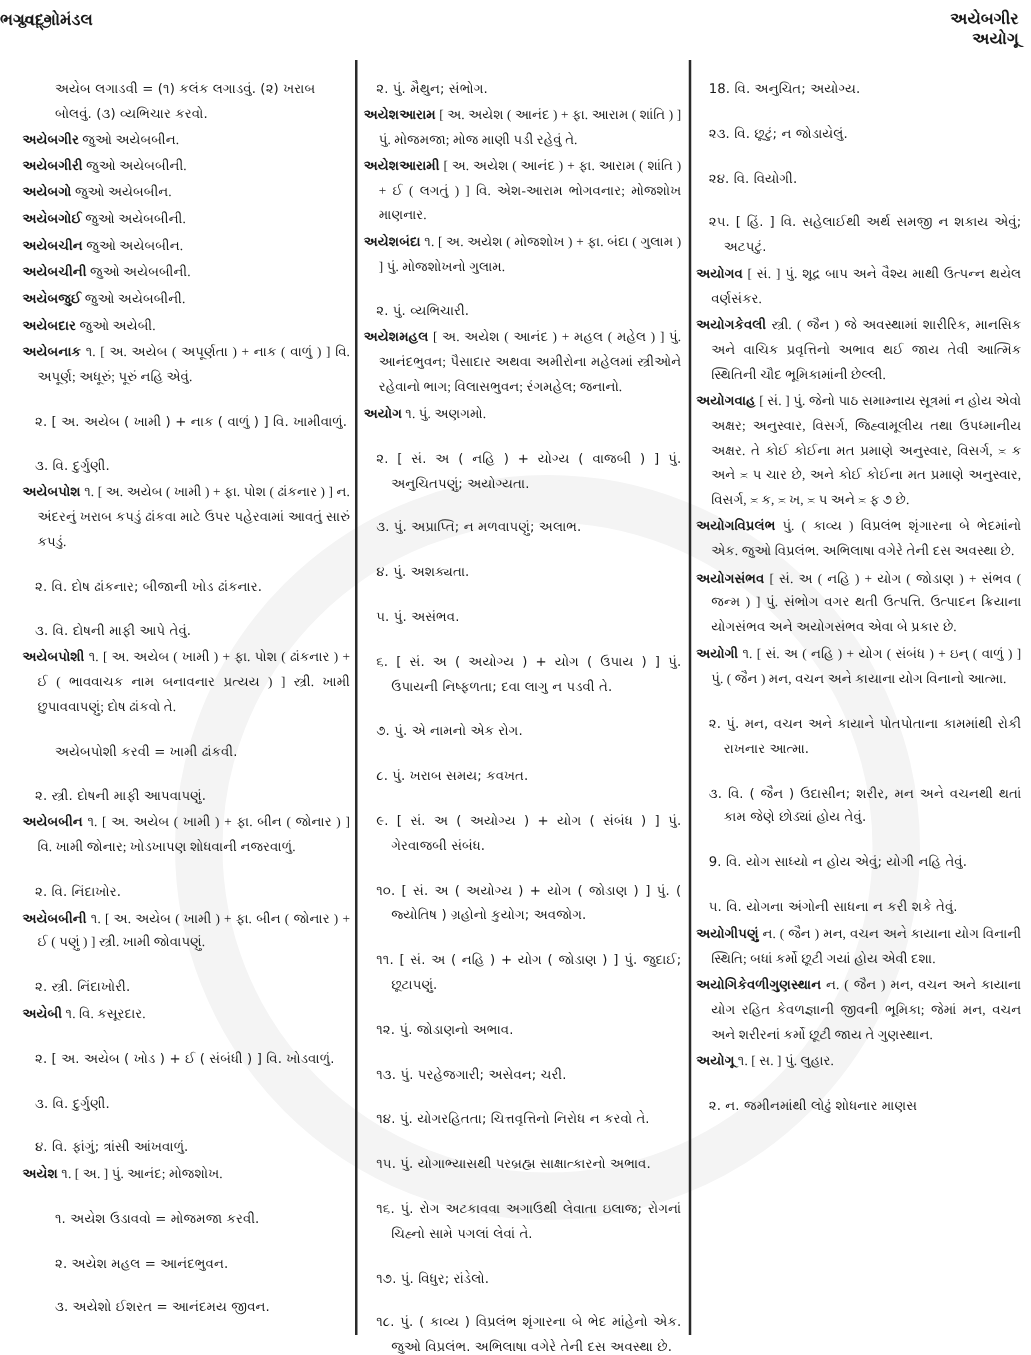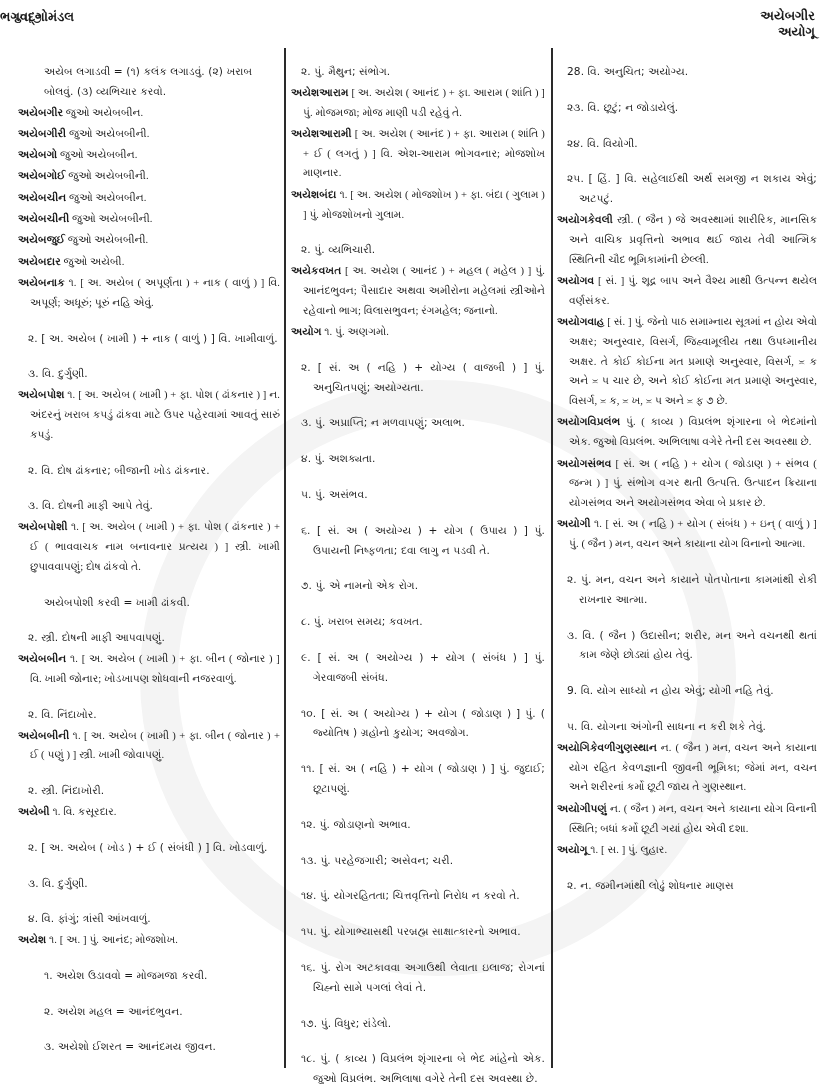--- a/index.html
+++ b/index.html
@@ -74,21 +74,21 @@
       <div class="idiom"><span>૧. અયેશ ઉડાવવો = મોજમજા કરવી.</span></div>
       <div class="idiom"><span>૨. અયેશ મહલ = આનંદભુવન.</span></div>
       <div class="idiom"><span>૩. અયેશો ઈશરત = આનંદમય જીવન.</span></div>
     </div>
   <div class="col col-2">
       <div class="sub"><span>૨. પું. મૈથુન; સંભોગ.</span></div>
       <div class="entry"><span class="hw">અયેશઆરામ</span><span> [ અ. અયેશ ( આનંદ ) + ફા. આરામ ( શાંતિ ) ] પું. મોજમજા; મોજ માણી પડી રહેવું તે.</span></div>
       <div class="entry"><span class="hw">અયેશઆરામી</span><span> [ અ. અયેશ ( આનંદ ) + ફા. આરામ ( શાંતિ ) + ઈ ( લગતું ) ] વિ. એશ-આરામ ભોગવનાર; મોજશોખ માણનાર.</span></div>
       <div class="entry"><span class="hw">અયેશબંદા</span><span> ૧. [ અ. અયેશ ( મોજશોખ ) + ફા. બંદા ( ગુલામ ) ] પું. મોજશોખનો ગુલામ.</span></div>
       <div class="sub"><span>૨. પું. વ્યભિચારી.</span></div>
-      <div class="entry"><span class="hw">અયેકવખત</span><span> [ અ. અયેશ ( આનંદ ) + મહલ ( મહેલ ) ] પું. આનંદભુવન; પૈસાદાર અથવા અમીરોના મહેલમાં સ્ત્રીઓને રહેવાનો ભાગ; વિલાસભુવન; રંગમહેલ; જનાનો.</span></div>
+      <div class="entry"><span class="hw">અયેશમહલ</span><span> [ અ. અયેશ ( આનંદ ) + મહલ ( મહેલ ) ] પું. આનંદભુવન; પૈસાદાર અથવા અમીરોના મહેલમાં સ્ત્રીઓને રહેવાનો ભાગ; વિલાસભુવન; રંગમહેલ; જનાનો.</span></div>
       <div class="entry"><span class="hw">અયોગ</span><span> ૧. પું. અણગમો.</span></div>
       <div class="sub"><span>૨. [ સં. અ ( નહિ ) + યોગ્ય ( વાજબી ) ] પું. અનુચિતપણું; અયોગ્યતા.</span></div>
       <div class="sub"><span>૩. પું. અપ્રાપ્તિ; ન મળવાપણું; અલાભ.</span></div>
       <div class="sub"><span>૪. પું. અશક્યતા.</span></div>
       <div class="sub"><span>૫. પું. અસંભવ.</span></div>
       <div class="sub"><span>૬. [ સં. અ ( અયોગ્ય ) + યોગ ( ઉપાય ) ] પું. ઉપાયની નિષ્ફળતા; દવા લાગુ ન પડવી તે.</span></div>
       <div class="sub"><span>૭. પું. એ નામનો એક રોગ.</span></div>
       <div class="sub"><span>૮. પું. ખરાબ સમય; કવખત.</span></div>
       <div class="sub"><span>૯. [ સં. અ ( અયોગ્ય ) + યોગ ( સંબંધ ) ] પું. ગેરવાજબી સંબંધ.</span></div>
       <div class="sub"><span>૧૦. [ સં. અ ( અયોગ્ય ) + યોગ ( જોડાણ ) ] પું. ( જ્યોતિષ ) ગ્રહોનો કુયોગ; અવજોગ.</span></div>
@@ -97,32 +97,32 @@
       <div class="sub"><span>૧૩. પું. પરહેજગારી; અસેવન; ચરી.</span></div>
       <div class="sub"><span>૧૪. પું. યોગરહિતતા; ચિત્તવૃત્તિનો નિરોધ ન કરવો તે.</span></div>
       <div class="sub"><span>૧૫. પું. યોગાભ્યાસથી પરબ્રહ્મ સાક્ષાત્કારનો અભાવ.</span></div>
       <div class="sub"><span>૧૬. પું. રોગ અટકાવવા અગાઉથી લેવાતા ઇલાજ; રોગનાં ચિહ્નો સામે પગલાં લેવાં તે.</span></div>
       <div class="sub"><span>૧૭. પું. વિધુર; રાંડેલો.</span></div>
       <div class="sub"><span>૧૮. પું. ( કાવ્ય ) વિપ્રલંભ શૃંગારના બે ભેદ માંહેનો એક. જુઓ વિપ્રલંભ. અભિલાષા વગેરે તેની દસ અવસ્થા છે.</span></div>
       <div class="sub"><span>૧૯. પું. વિયોગ.</span></div>
       <div class="sub"><span>૨૧. પું. હથોડો.</span></div>
     </div>
   <div class="col col-3">
-      <div class="sub"><span>28. વિ. અનુચિત; અયોગ્ય.</span></div>
+      <div class="sub"><span>18. વિ. અનુચિત; અયોગ્ય.</span></div>
       <div class="sub"><span>૨૩. વિ. છૂટું; ન જોડાયેલું.</span></div>
       <div class="sub"><span>૨૪. વિ. વિયોગી.</span></div>
       <div class="sub"><span>૨૫. [ હિં. ] વિ. સહેલાઈથી અર્થ સમજી ન શકાય એવું; અટપટું.</span></div>
+      <div class="entry"><span class="hw">અયોગવ</span><span> [ સં. ] પું. શૂદ્ર બાપ અને વૈશ્ય માથી ઉત્પન્ન થયેલ વર્ણસંકર.</span></div>
       <div class="entry"><span class="hw">અયોગકેવલી</span><span> સ્ત્રી. ( જૈન ) જે અવસ્થામાં શારીરિક, માનસિક અને વાચિક પ્રવૃત્તિનો અભાવ થઈ જાય તેવી આત્મિક સ્થિતિની ચૌદ ભૂમિકામાંની છેલ્લી.</span></div>
-      <div class="entry"><span class="hw">અયોગવ</span><span> [ સં. ] પું. શૂદ્ર બાપ અને વૈશ્ય માથી ઉત્પન્ન થયેલ વર્ણસંકર.</span></div>
       <div class="entry"><span class="hw">અયોગવાહ</span><span> [ સં. ] પું. જેનો પાઠ સમામ્નાય સૂત્રમાં ન હોય એવો અક્ષર; અનુસ્વાર, વિસર્ગ, જિહ્વામૂલીય તથા ઉપધ્માનીય અક્ષર. તે કોઈ કોઈના મત પ્રમાણે અનુસ્વાર, વિસર્ગ, ≍ ક અને ≍ પ ચાર છે, અને કોઈ કોઈના મત પ્રમાણે અનુસ્વાર, વિસર્ગ, ≍ ક, ≍ ખ, ≍ પ અને ≍ ફ ૭ છે.</span></div>
       <div class="entry"><span class="hw">અયોગવિપ્રલંભ</span><span> પું. ( કાવ્ય ) વિપ્રલંભ શૃંગારના બે ભેદમાંનો એક. જુઓ વિપ્રલંભ. અભિલાષા વગેરે તેની દસ અવસ્થા છે.</span></div>
       <div class="entry"><span class="hw">અયોગસંભવ</span><span> [ સં. અ ( નહિ ) + યોગ ( જોડાણ ) + સંભવ ( જન્મ ) ] પું. સંભોગ વગર થતી ઉત્પત્તિ. ઉત્પાદન ક્રિયાના યોગસંભવ અને અયોગસંભવ એવા બે પ્રકાર છે.</span></div>
       <div class="entry"><span class="hw">અયોગી</span><span> ૧. [ સં. અ ( નહિ ) + યોગ ( સંબંધ ) + ઇન્ ( વાળું ) ] પું. ( જૈન ) મન, વચન અને કાયાના યોગ વિનાનો આત્મા.</span></div>
       <div class="sub"><span>૨. પું. મન, વચન અને કાયાને પોતપોતાના કામમાંથી રોકી રાખનાર આત્મા.</span></div>
       <div class="sub"><span>૩. વિ. ( જૈન ) ઉદાસીન; શરીર, મન અને વચનથી થતાં કામ જેણે છોડ્યાં હોય તેવું.</span></div>
       <div class="sub"><span>9. વિ. યોગ સાધ્યો ન હોય એવું; યોગી નહિ તેવું.</span></div>
       <div class="sub"><span>૫. વિ. યોગના અંગોની સાધના ન કરી શકે તેવું.</span></div>
+      <div class="entry"><span class="hw">અયોગીપણું</span><span> ન. ( જૈન ) મન, વચન અને કાયાના યોગ વિનાની સ્થિતિ; બધાં કર્મો છૂટી ગયાં હોય એવી દશા.</span></div>
       <div class="entry"><span class="hw">અયોગિકેવળીગુણસ્થાન</span><span> ન. ( જૈન ) મન, વચન અને કાયાના યોગ રહિત કેવળજ્ઞાની જીવની ભૂમિકા; જેમાં મન, વચન અને શરીરનાં કર્મો છૂટી જાય તે ગુણસ્થાન.</span></div>
-      <div class="entry"><span class="hw">અયોગીપણું</span><span> ન. ( જૈન ) મન, વચન અને કાયાના યોગ વિનાની સ્થિતિ; બધાં કર્મો છૂટી ગયાં હોય એવી દશા.</span></div>
       <div class="entry"><span class="hw">અયોગૂ</span><span> ૧. [ સ. ] પું. લુહાર.</span></div>
       <div class="sub"><span>૨. ન. જમીનમાંથી લોઢું શોધનાર માણસ</span></div>
     </div>
 </div>
 
 </body></html>

